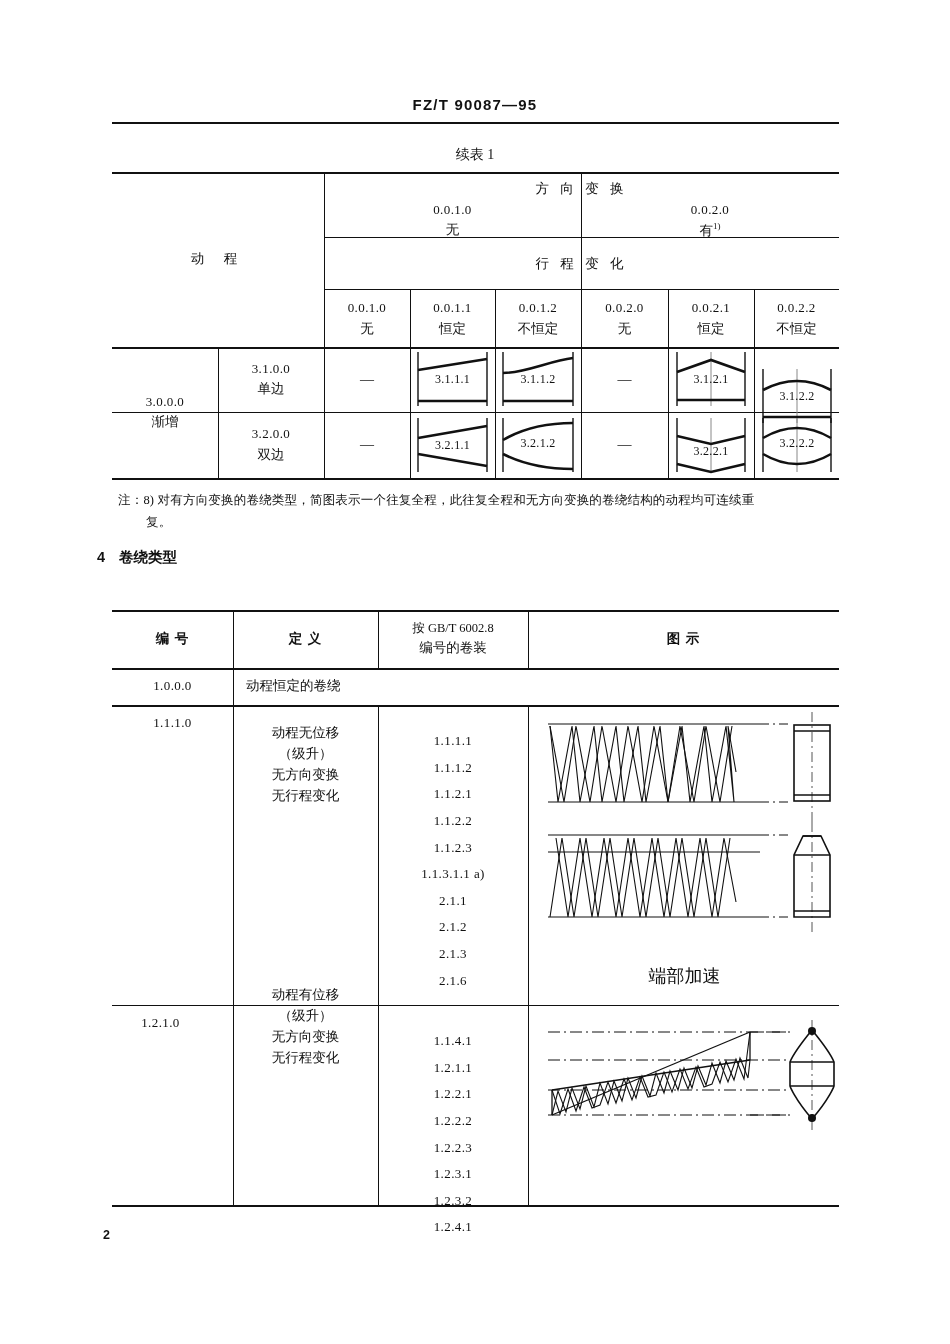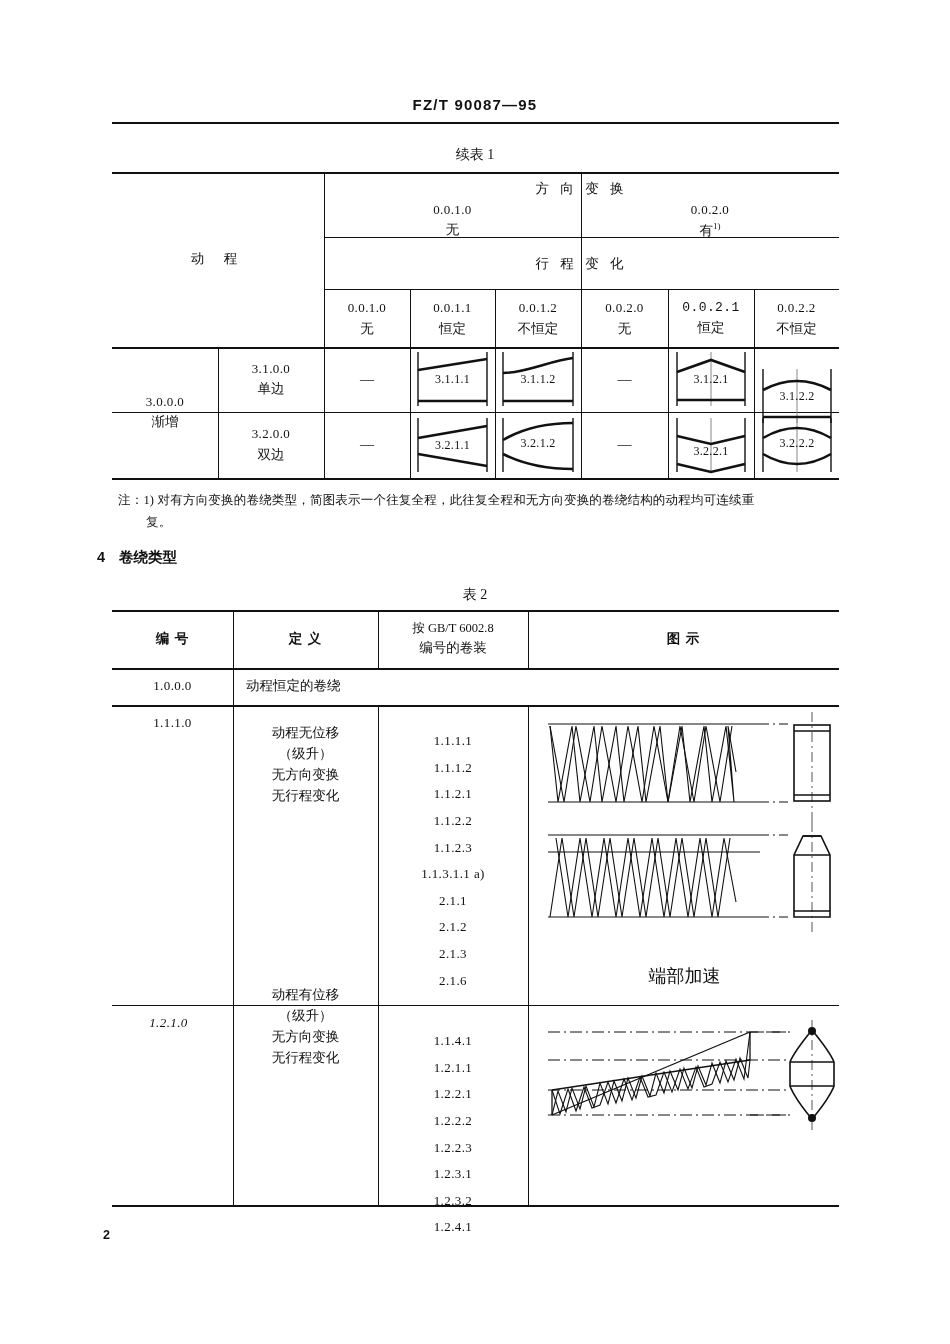--- a/index.html
+++ b/index.html
@@ -187,21 +187,21 @@
       <span class="ln cn">恒定</span>
     </div>
     <div class="cell" style="left:495px; top:291px; width:86px; height:56px;">
       <span class="ln num">0.0.1.2</span>
       <span class="ln cn">不恒定</span>
     </div>
     <div class="cell" style="left:581px; top:291px; width:87px; height:56px;">
       <span class="ln num">0.0.2.0</span>
       <span class="ln cn">无</span>
     </div>
-    <div class="cell" style="left:668px; top:291px; width:86px; height:56px;font-family:Liberation Mono, monospace;">
+    <div class="cell" style="left:668px; top:291px; width:86px; height:56px;">
       <span class="ln num">0.0.2.1</span>
       <span class="ln cn">恒定</span>
     </div>
     <div class="cell" style="left:754px; top:291px; width:85px; height:56px;">
       <span class="ln num">0.0.2.2</span>
       <span class="ln cn">不恒定</span>
     </div>
 
     <div class="cell" style="left:112px; top:347px; width:106px; height:131px;">
       <span class="ln num">3.0.0.0</span>
@@ -313,29 +313,28 @@
         <line x1="75" y1="2" x2="75" y2="56" stroke="#111" stroke-width="1.4"></line>
         <line x1="41" y1="2" x2="41" y2="56" stroke="#888" stroke-width="1"></line>
         <path d="M7 22 Q 41 2, 75 22" fill="none" stroke="#111" stroke-width="2.6"></path>
         <path d="M7 38 Q 41 58, 75 38" fill="none" stroke="#111" stroke-width="2.6"></path>
       </svg>
       <div class="figlabel" style="top:20px;">3.2.2.2</div>
     </div>
   </div>
 
   <div class="note" style="left:118px; top:490px; width:726px;">
-    <div>注：1) 对有方向变换的卷绕类型，简图表示一个往复全程，此往复全程和无方向变换的卷绕结构的动程均可连续重</div>
+    <div>注：8) 对有方向变换的卷绕类型，简图表示一个往复全程，此往复全程和无方向变换的卷绕结构的动程均可连续重</div>
     <div class="l2">复。</div>
   </div>
 
   <div class="sect" style="left:97px; top:548px;">
     <span class="no">4</span><span>卷绕类型</span>
   </div>
 
-  <div class="tbl-caption" style="left:0; top:586px;">表 2</div>
 
   <div class="grid">
 
     <div class="hline thick" style="left:112px; top:610px; width:727px;"></div>
     <div class="hline thick" style="left:112px; top:668px; width:727px;"></div>
     <div class="hline thick" style="left:112px; top:705px; width:727px;"></div>
     <div class="hline" style="left:112px; top:1005px; width:727px;"></div>
     <div class="hline thick" style="left:112px; top:1205px; width:727px;"></div>
 
     <div class="vline" style="left:233px; top:610px; height:95px;"></div>
@@ -422,21 +421,21 @@
           <line x1="280" y1="110" x2="280" y2="222" stroke="#555" stroke-width="1" stroke-dasharray="10,4,2,4"></line>
           <path d="M262 205 L262 143 L271 124 L289 124 L298 143 L298 205 Z" fill="none" stroke="#111" stroke-width="1.6"></path>
           <line x1="271" y1="124" x2="289" y2="124" stroke="#111" stroke-width="1.6"></line>
           <line x1="262" y1="143" x2="298" y2="143" stroke="#111" stroke-width="1.6"></line>
           <line x1="262" y1="199" x2="298" y2="199" stroke="#111" stroke-width="1.6"></line>
         </g>
       </svg>
       <div class="capt-under" style="top:252px; left:0;">端部加速</div>
     </div>
 
-    <div class="cell" style="left:108px; top:1010px; width:121px; height:26px;font-style:italic;">
+    <div class="cell" style="left:100px; top:1010px; width:121px; height:26px;">
       <span class="ln num">1.2.1.0</span>
     </div>
     <div class="cell" style="left:233px; top:972px; width:145px; height:110px;">
       <span class="ln cn">动程有位移</span>
       <span class="ln cn">（级升）</span>
       <span class="ln cn">无方向变换</span>
       <span class="ln cn">无行程变化</span>
     </div>
     <div class="cell" style="left:378px; top:1028px; width:150px; height:188px; justify-content:flex-start;">
       <span class="ln num" style="line-height:2.05;">1.1.4.1</span>

